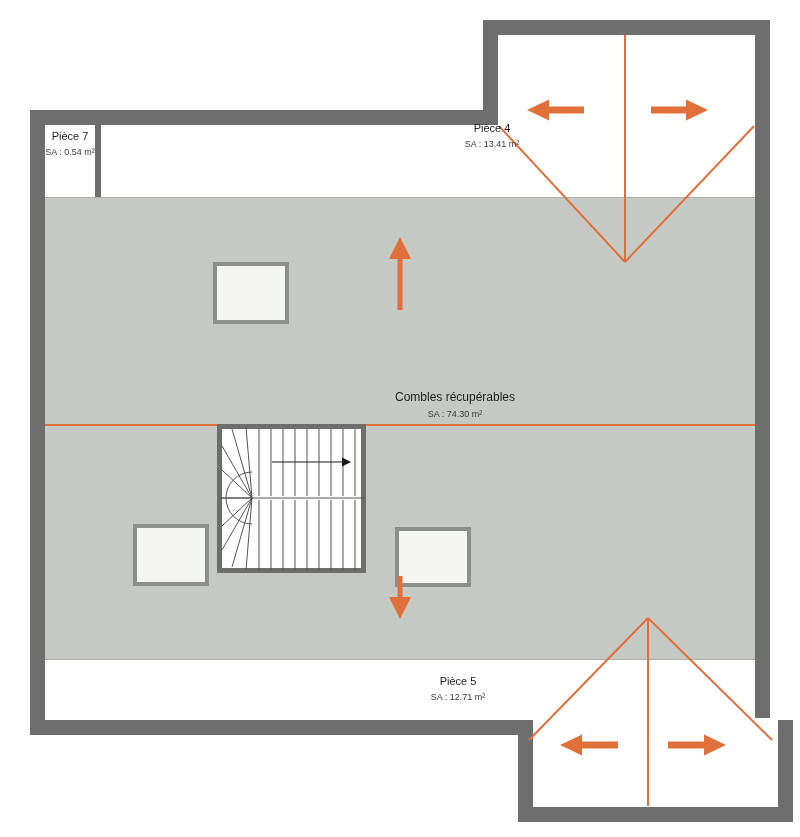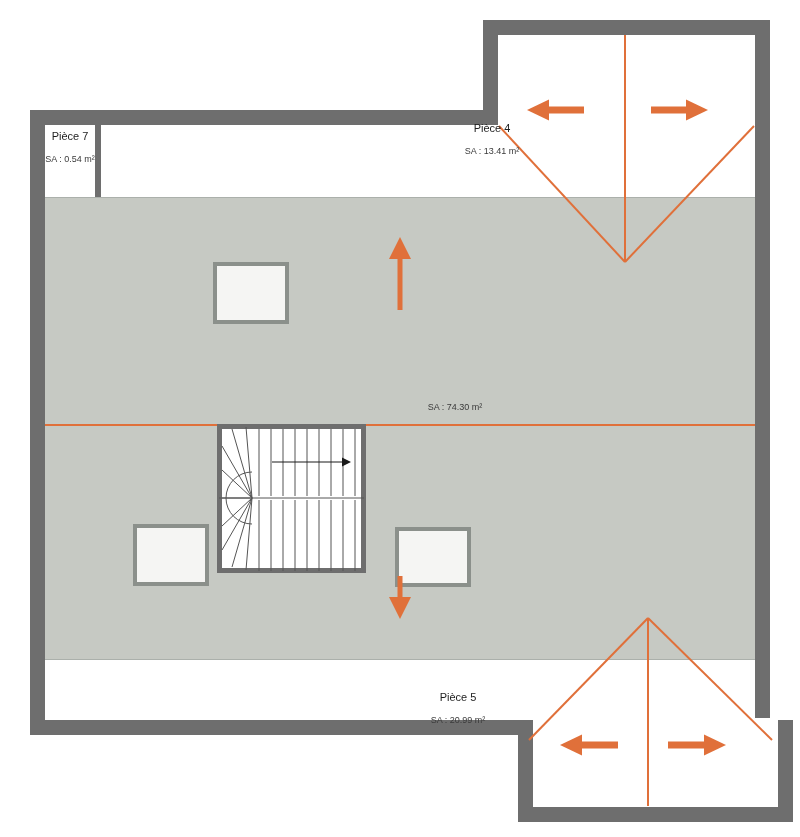--- a/index.html
+++ b/index.html
@@ -10,21 +10,21 @@
   .interior{position:absolute;background:var(--interior,#ffffff)}
   .floor{position:absolute;background:var(--floor,#c6c9c3);
          border-top:1px solid #abb0ab;border-bottom:1px solid #abb0ab}
   .roof-window{position:absolute;background:#f5f5f3;border:4px solid var(--window-border,#8b908b)}
 
   .overlay{position:absolute;left:0;top:0;pointer-events:none}
 
   .room-label{position:absolute;text-align:center;color:#1d1d1d;line-height:1.15}
   .room-label .name{font-weight:normal;font-size:11px}
   .room-label.big .name{font-size:12px}
-  .room-label .area{font-size:9px;color:#3a3a3a;margin-top:11px}
+  .room-label .area{font-size:9px;color:#3a3a3a;margin-top:4px}
 
   .accent-stroke{stroke:var(--accent,#e0703a);stroke-width:2;fill:none}
   .accent-fill{fill:var(--accent,#e0703a)}
   .stair-frame{fill:#ffffff;stroke:var(--wall,#6e6e6e);stroke-width:5}
   .stair-stroke{stroke:var(--stair-stroke,#555555);stroke-width:1;fill:none}
   .walk{stroke:#1a1a1a;stroke-width:1.2;fill:none}
   .walk-head{fill:#1a1a1a}
 </style>
 </head>
 <body>
@@ -144,21 +144,22 @@
     <div class="name">Pièce 7</div>
     <div class="area">SA : 0.54 m²</div>
   </div>
 
   <div class="room-label" style="left:422px;top:122px;width:140px">
     <div class="name">Pièce 4</div>
     <div class="area">SA : 13.41 m²</div>
   </div>
 
   <div class="room-label big" style="left:330px;top:391px;width:250px">
+    <div class="name">Combles récupérables</div>
     <div class="area">SA : 74.30 m²</div>
   </div>
 
-  <div class="room-label" style="left:388px;top:691px;width:140px">
+  <div class="room-label" style="left:388px;top:675px;width:140px">
     <div class="name">Pièce 5</div>
-    <div class="area">SA : 20.99 m²</div>
+    <div class="area">SA : 12.71 m²</div>
   </div>
 
 </div>
 
 </body></html>

